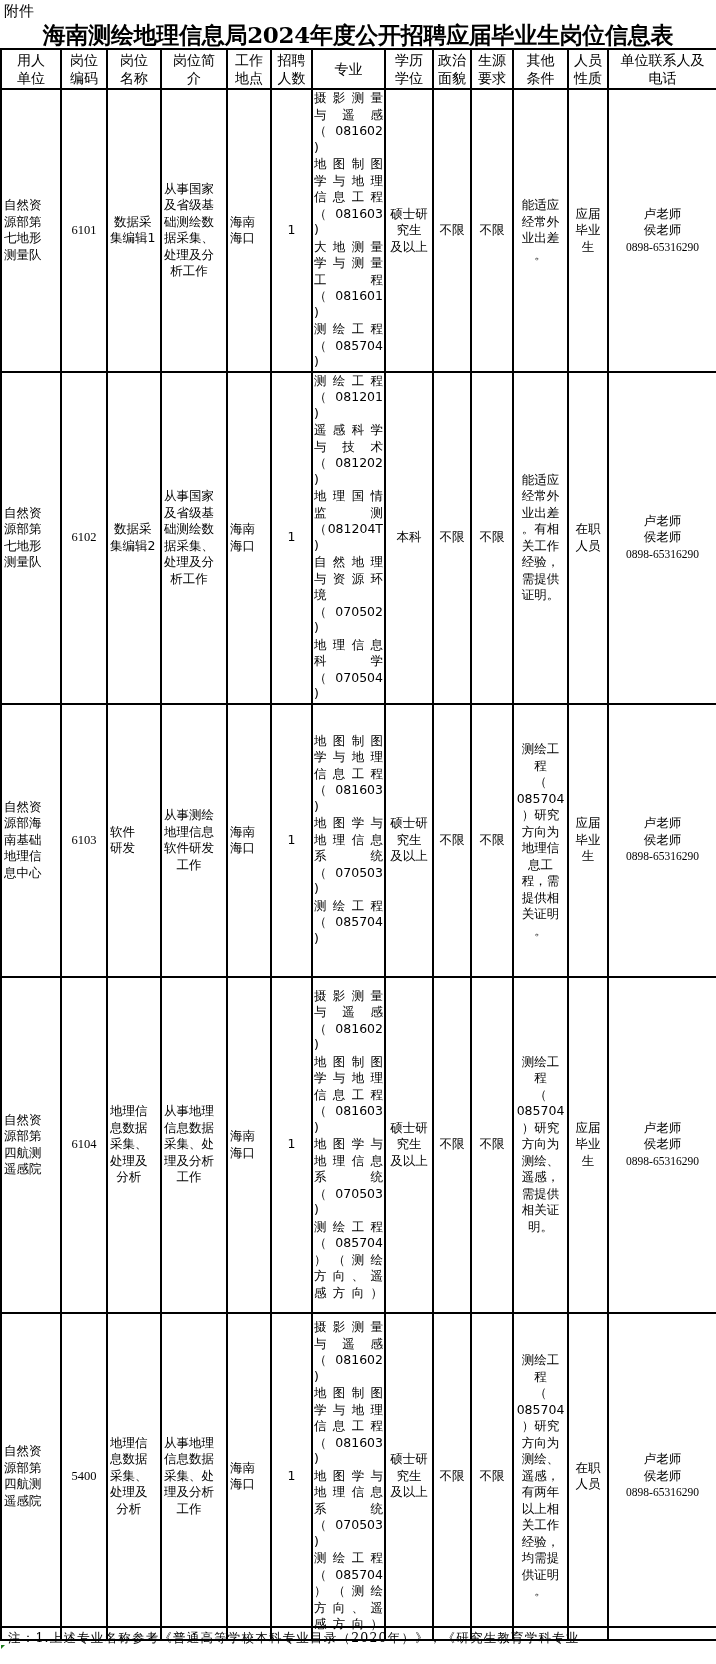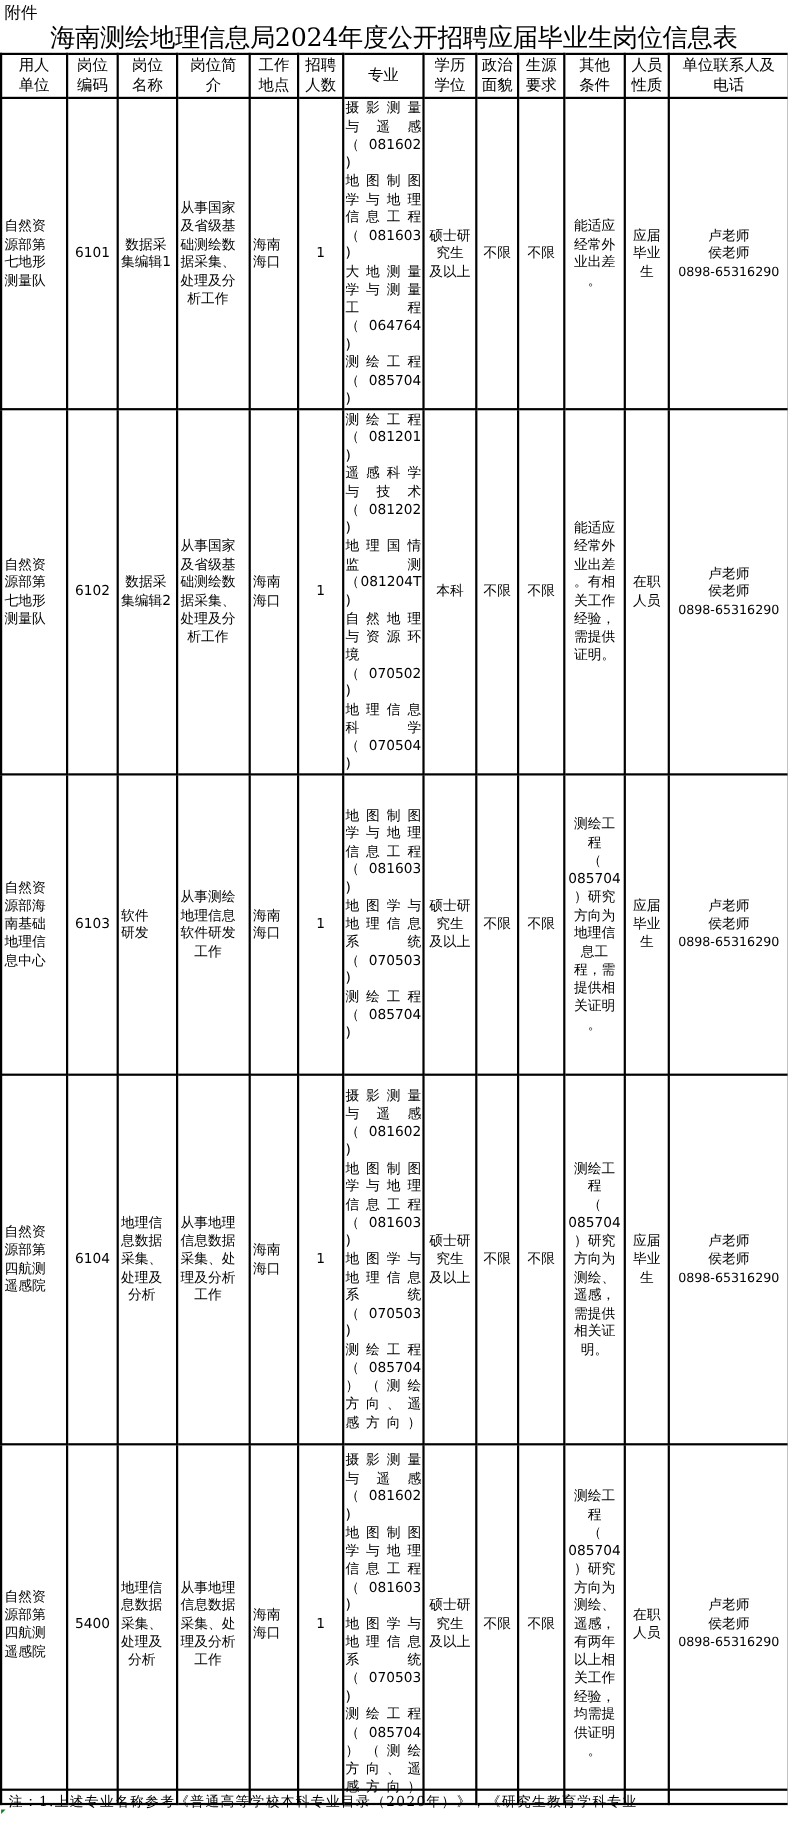--- a/index.html
+++ b/index.html
@@ -1,30 +1,30 @@
 <!DOCTYPE html>
 <html><head>
 <meta charset="utf-8">
 <style>
   html, body { margin:0; padding:0; background:#fff; }
   body { width:716px; height:1664px; position:relative; overflow:hidden;
          font-family:"DejaVu Sans","Liberation Sans",sans-serif; color:#000; }
   .attach { position:absolute; left:4px; top:2px; font-size:15px; line-height:18px; }
   .title { position:absolute; left:0; top:20px; width:716px; text-align:center;
-           font-family:"DejaVu Serif","Liberation Serif",serif; font-weight:normal;
+           font-family:"DejaVu Serif","Liberation Serif",serif; font-weight:bold;
            font-size:23px; line-height:30px; letter-spacing:-0.3px; }
   table.grid { position:absolute; left:0; top:48px; border-collapse:collapse; table-layout:fixed; width:716px; }
   table.grid td, table.grid th { border:2px solid #000; padding:0 2px; vertical-align:middle;
            text-align:center; font-size:12.5px; line-height:16.5px; font-weight:normal; overflow:hidden; }
   table.grid th { font-size:14px; line-height:18px; height:38px; }
   .left { text-align:left !important; }
   .major { text-align:left !important; font-size:12.5px; line-height:16.4px; padding:0 1px !important; }
   .major .ln { display:block; white-space:pre; text-align-last:justify; text-align:justify; }
   .major .ln.nj { text-align-last:left; }
-  .num { font-size:11.5px; }
+  .num { font-size:11.5px;font-family:Liberation Serif, serif; }
   .wrap { display:inline-block; text-align:center; }
   .wrapc { display:inline-block; text-align:center; }
   .note { position:absolute; left:0; top:1626px; width:716px; height:38px; border-top:2px solid #000;
           font-family:"DejaVu Serif","Liberation Serif",serif; font-size:12.5px; }
   .note .l1 { position:absolute; left:8px; top:2px; white-space:nowrap; letter-spacing:1.2px;text-align:right; }
   .note .l2 { position:absolute; left:0; width:716px; top:20px; text-align:center; white-space:nowrap; letter-spacing:1.2px; }
   .note .tick { position:absolute; left:1px; top:17px; width:0; height:0;
           border-top:4px solid #1a7a1a; border-right:4px solid transparent; }
 </style>
 </head>
@@ -102,21 +102,21 @@
           <span class="ln">（ 081602</span>
           <span class="ln nj">)</span>
           <span class="ln">地图制图</span>
           <span class="ln">学与地理</span>
           <span class="ln">信息工程</span>
           <span class="ln">（ 081603</span>
           <span class="ln nj">)</span>
           <span class="ln">大地测量</span>
           <span class="ln">学与测量</span>
           <span class="ln">工      程</span>
-          <span class="ln">（ 064764</span>
+          <span class="ln">（ 081601</span>
           <span class="ln nj">)</span>
           <span class="ln">测绘工程</span>
           <span class="ln">（ 085704</span>
           <span class="ln nj">)</span>
         </td>
         <td><span class="wrapc" style="white-space: pre-line;">硕士研
 究生
 及以上</span></td>
         <td><span class="wrapc" style="white-space: pre-line;">不限</span></td>
         <td><span class="wrapc" style="white-space: pre-line;">不限</span></td>

